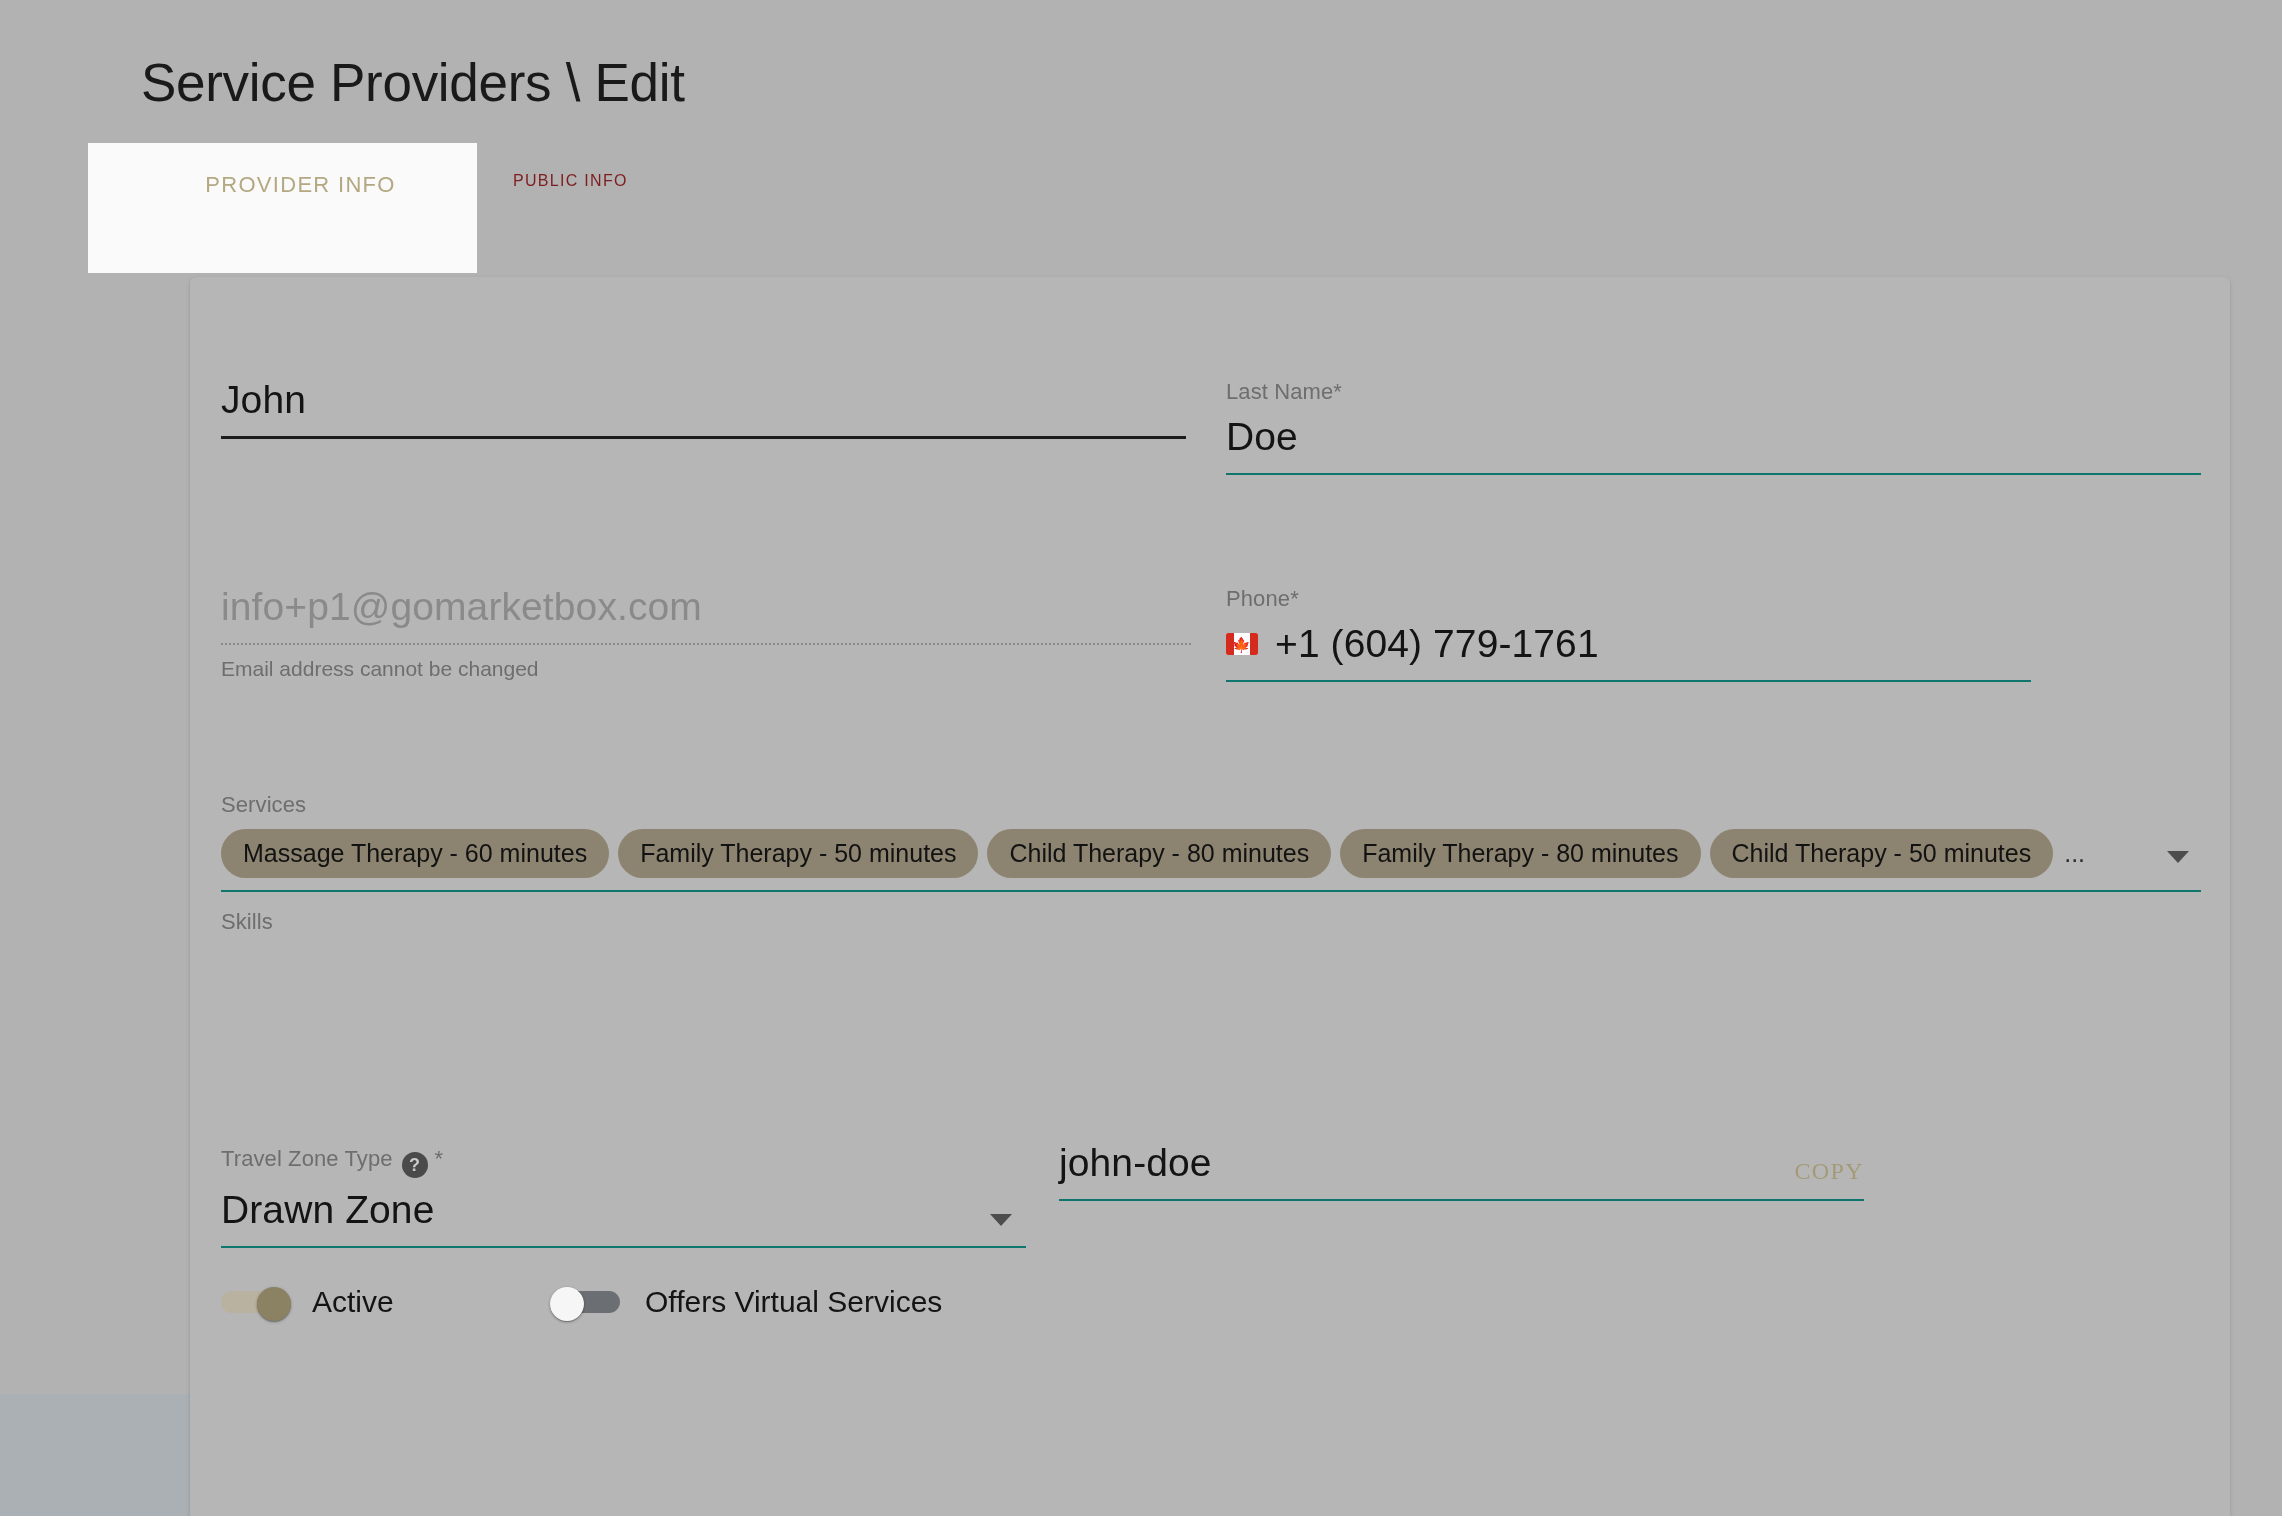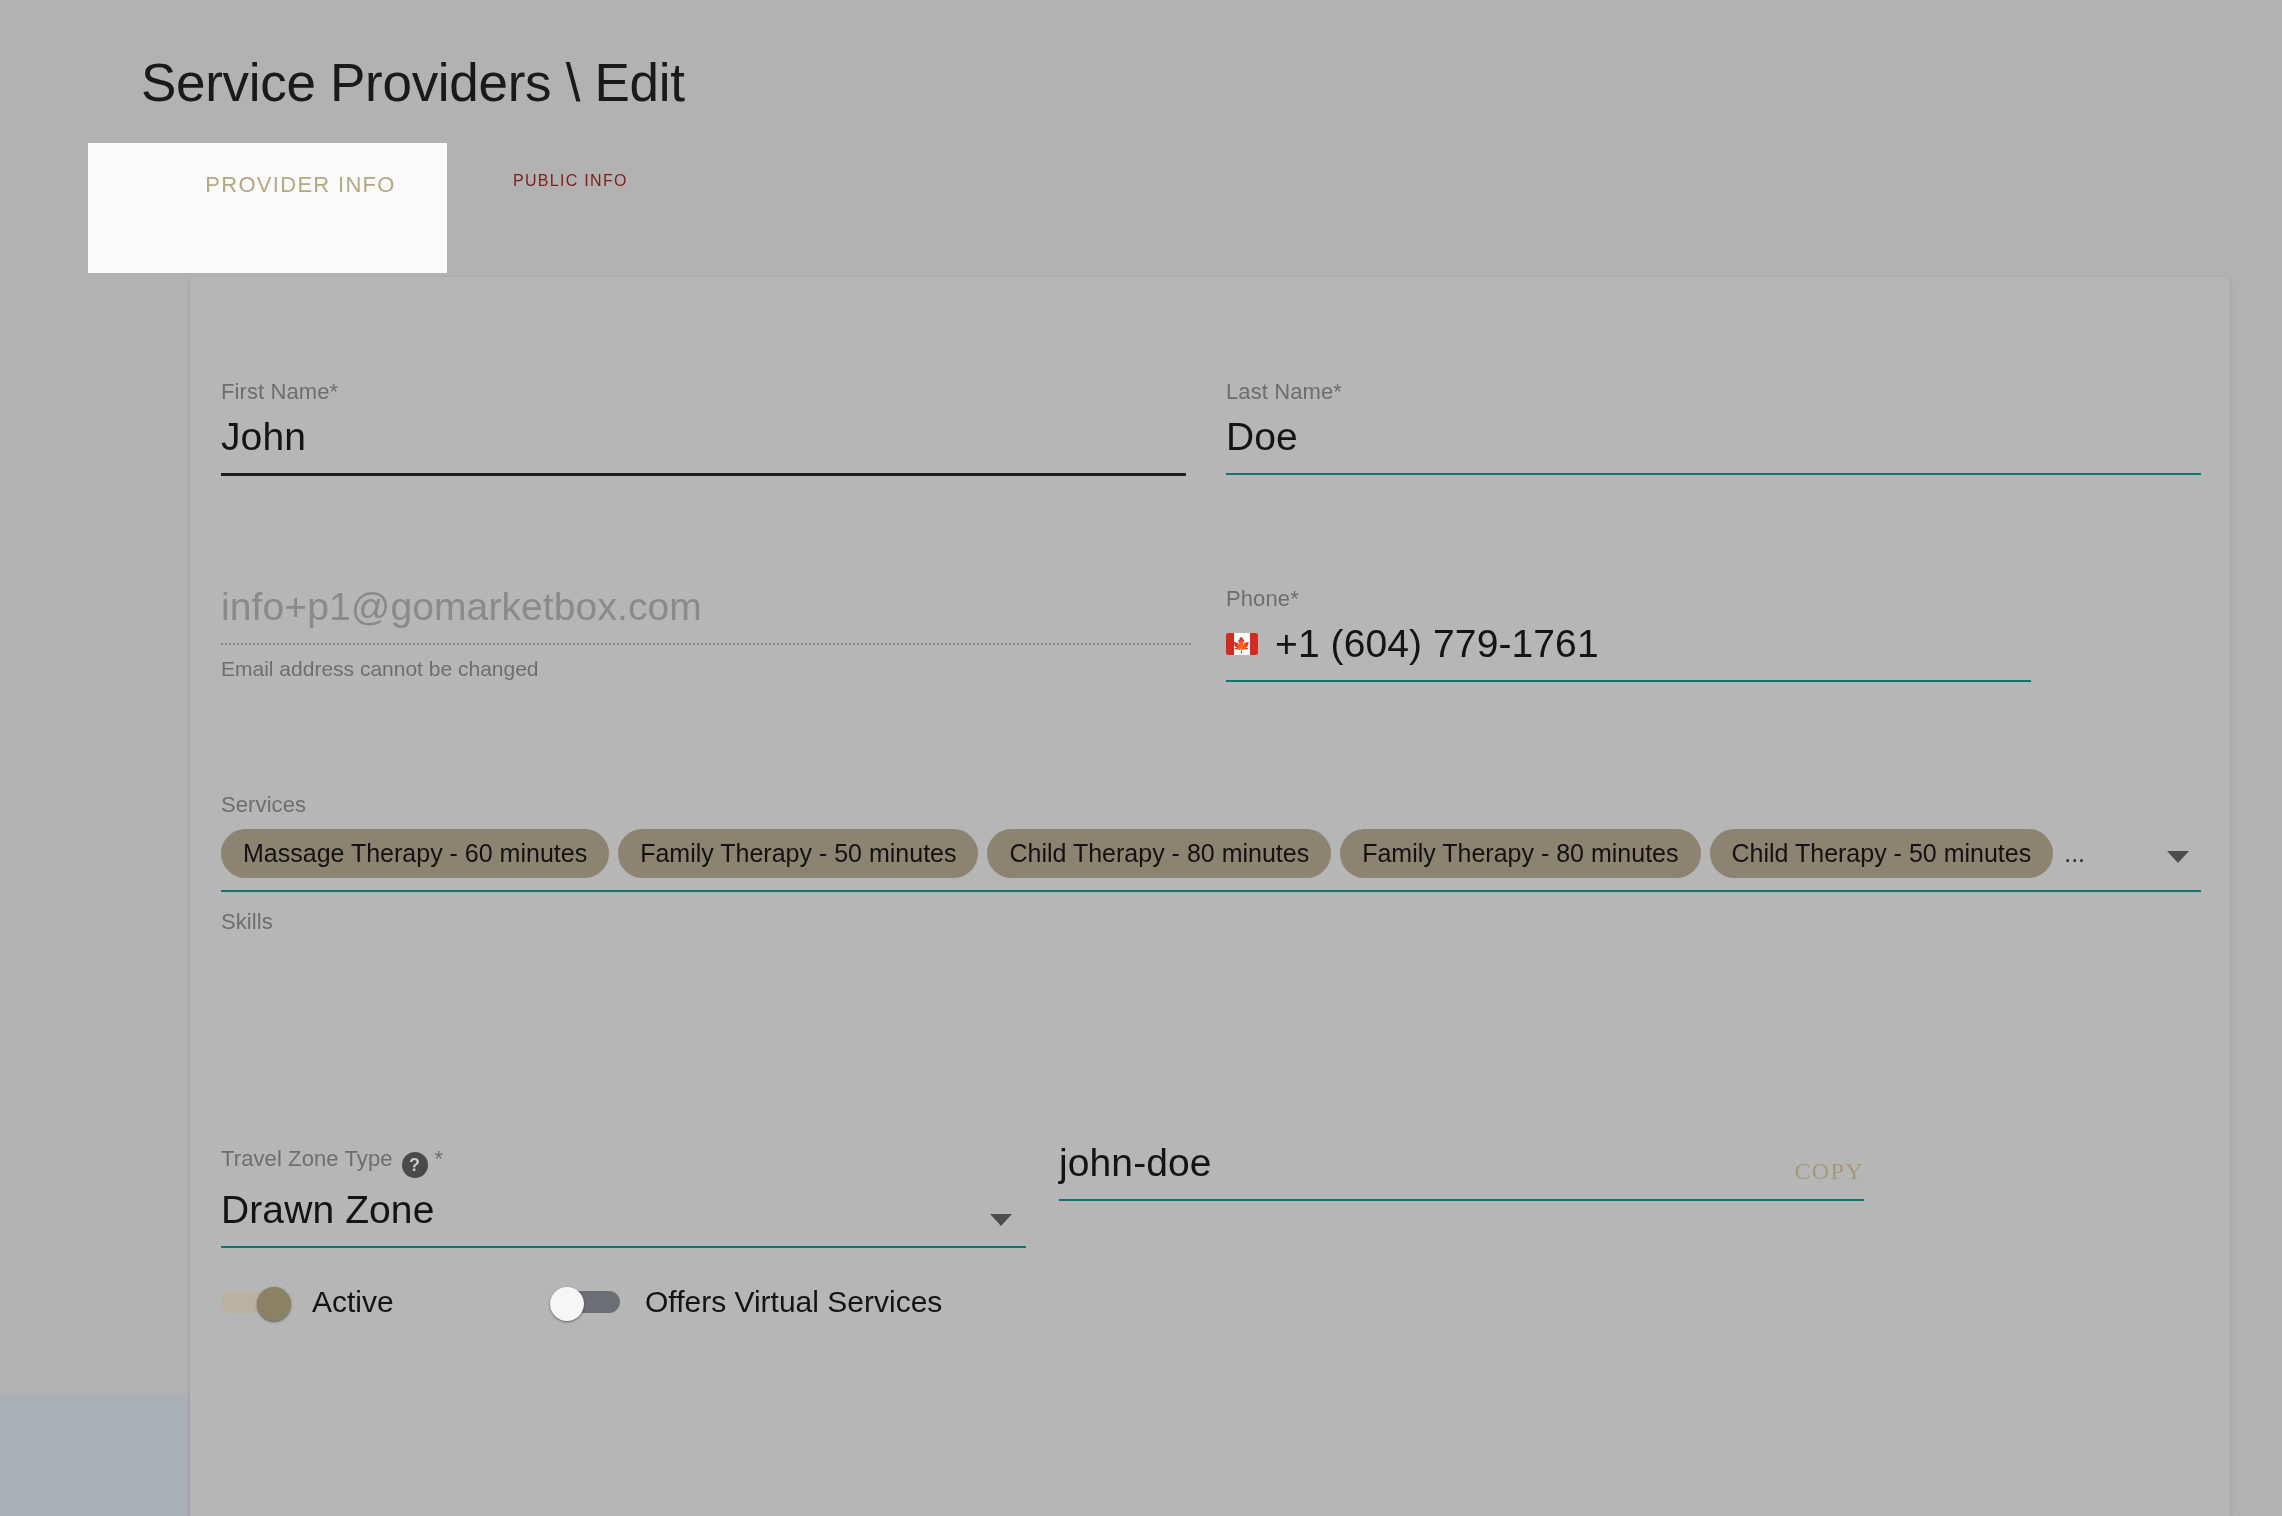--- a/index.html
+++ b/index.html
@@ -27,21 +27,21 @@
     color: #1a1a1a;
     letter-spacing: -0.3px;
     white-space: nowrap;
   }
 
   
   .tab-strip {
     position: absolute;
     left: 88px;
     top: 143px;
-    width: 359px;
+    width: 389px;
     height: 130px;
     background: #fafafa;
   }
 
   .tab-row {
     position: absolute;
     left: 0;
     top: 0;
     height: 130px;
     display: flex;
@@ -336,21 +336,20 @@
 
 <div class="tab-public" style="left:513px; top:143px;">PUBLIC INFO</div>
 
 <div class="sidebar-remnant"></div>
 
 <div class="card"></div>
 
 <div class="form-area">
 
   <div class="field" style="left:0; top:0; width:965px;">
-    <span class="field-label"><span>First Name</span><span class="req-star">*</span></span>
     <div class="field-value input-line underline-solid-dark" placeholder="First Name">John</div>
   </div>
 
   <div class="field" style="left:1005px; top:0; width:975px;">
     <span class="field-label"><span>Last Name</span><span class="req-star">*</span></span>
     <div class="field-value input-line underline-solid-grey" placeholder="Last Name">Doe</div>
   </div>
 
   <div class="field" style="left:0; top:207px; width:970px;">
     <div class="field-value disabled input-line underline-dotted">info+p1@gomarketbox.com</div>

